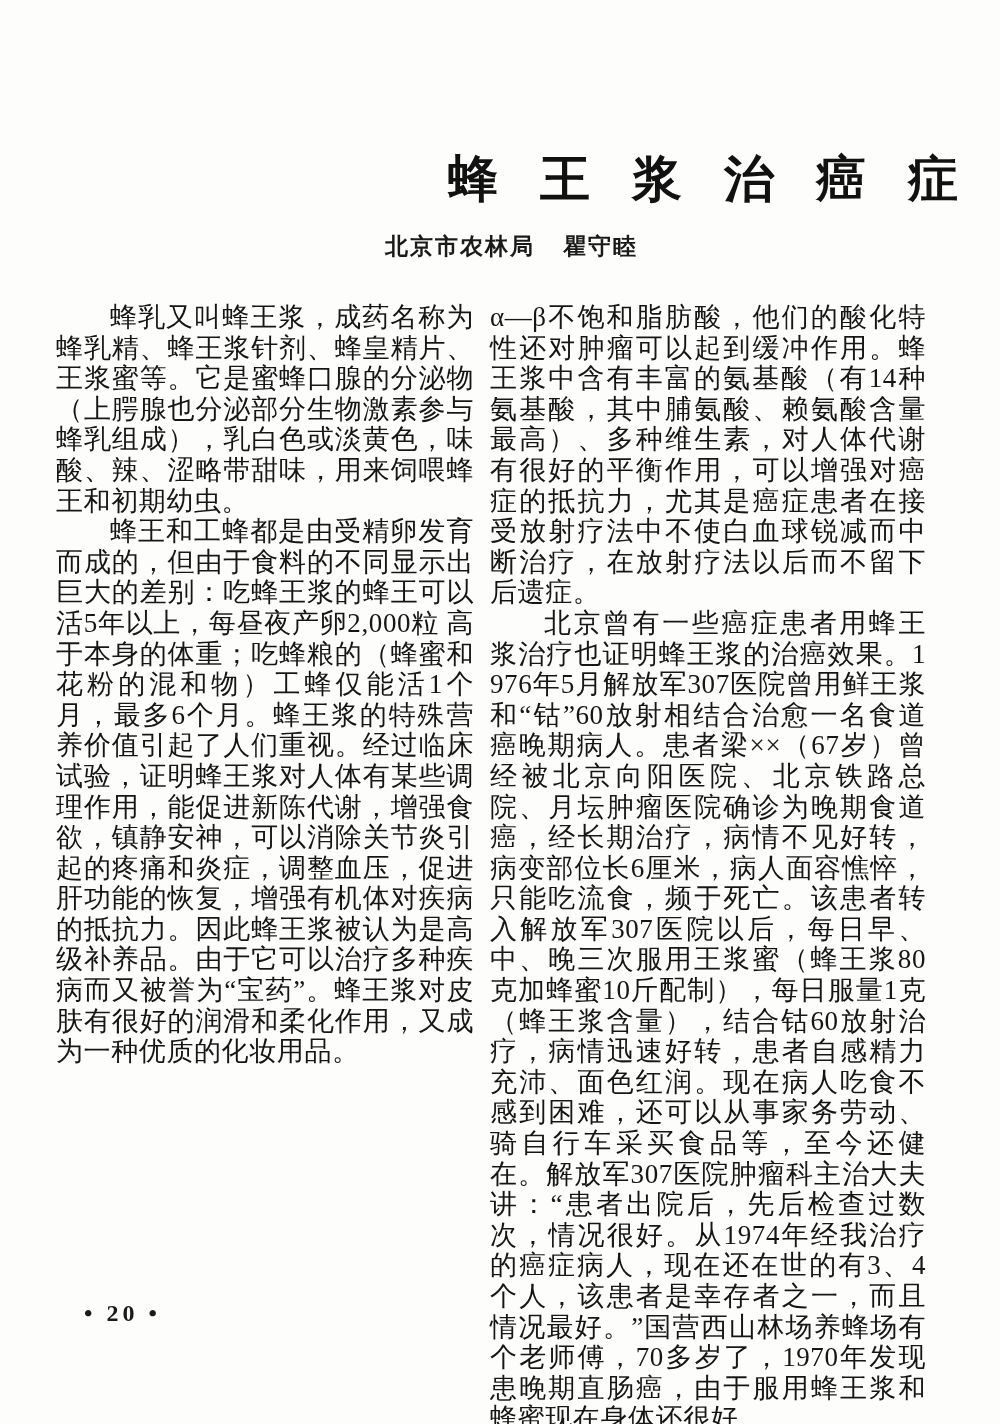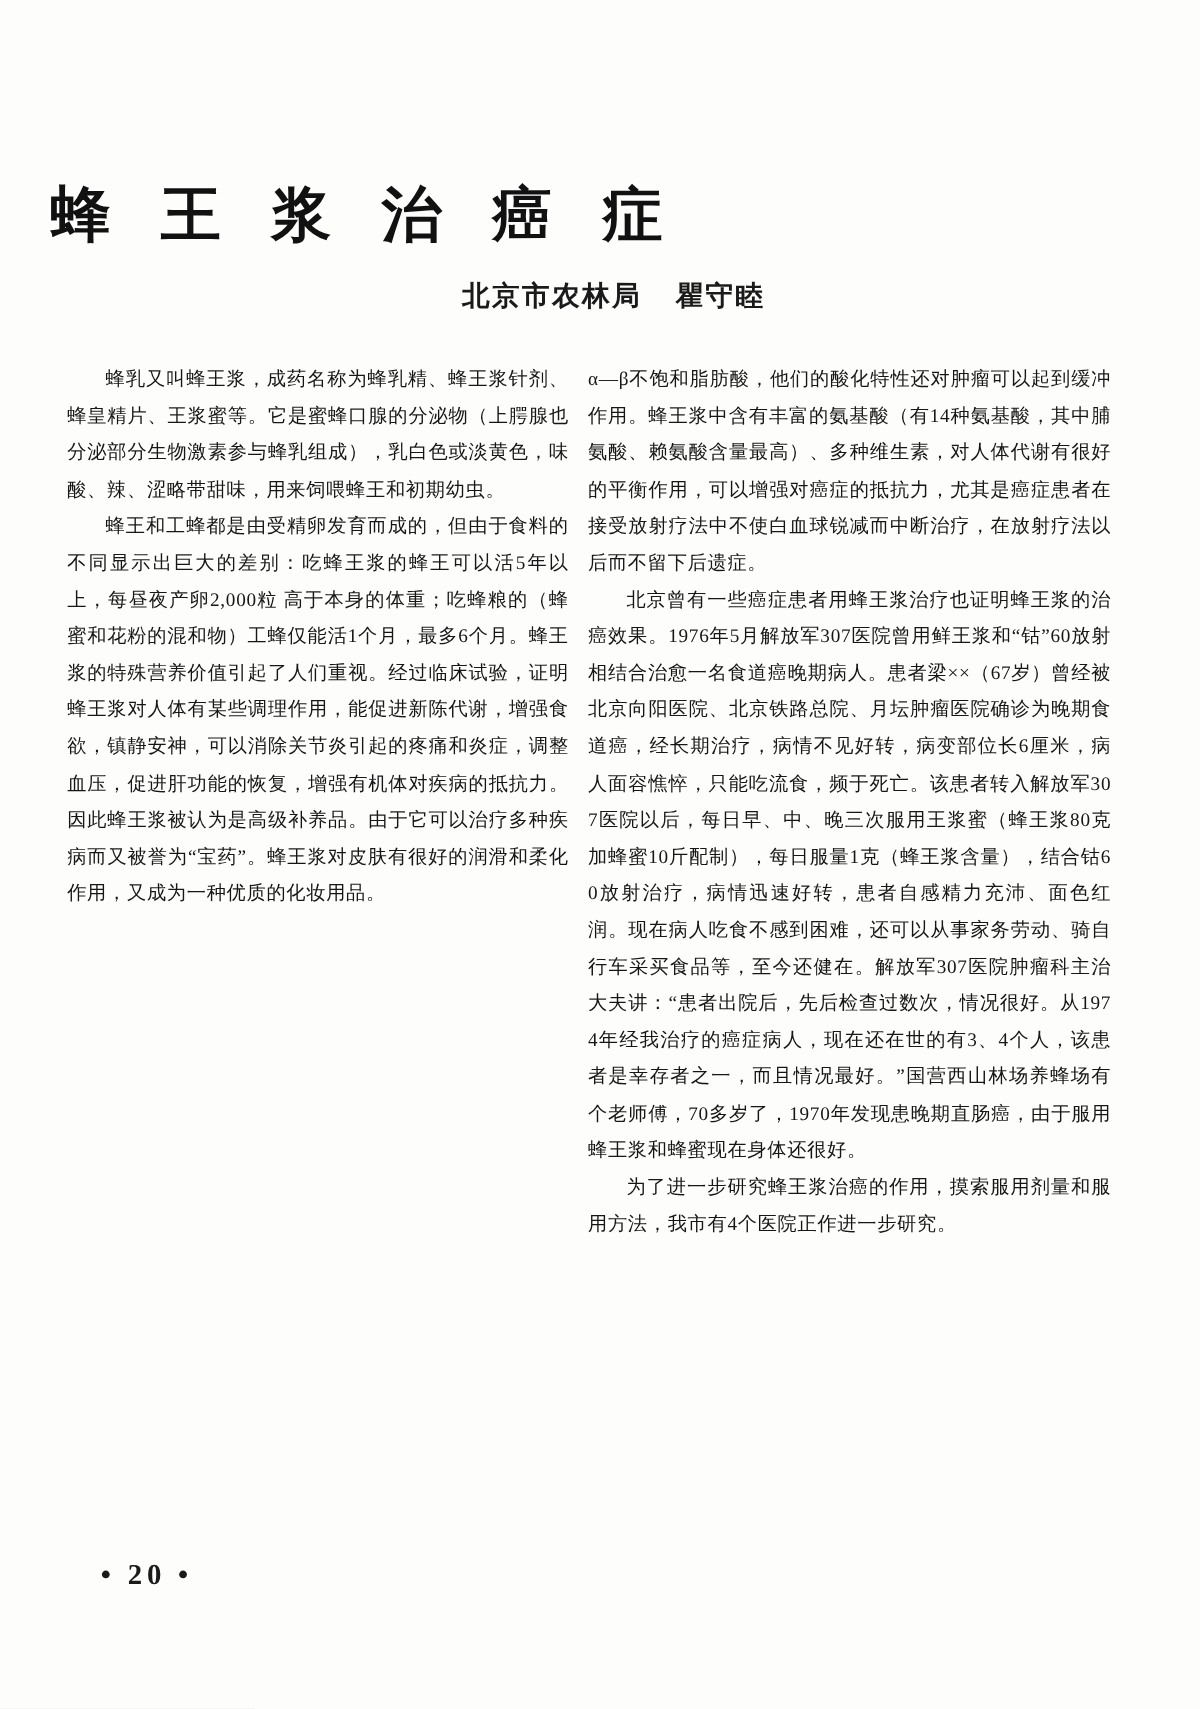--- a/index.html
+++ b/index.html
@@ -14,21 +14,21 @@
     margin: 0 auto;
     background: #fdfdfb;
     font-family: "Liberation Serif", "DejaVu Serif", serif;
     color: #161616;
     box-sizing: border-box;
     overflow: hidden;
   }
   .title {
     margin: 0;
     padding-top: 146px;
-    text-align: left;
+    text-align: right;
     font-size: 50px;
     font-weight: 700;
     letter-spacing: 0.84em;
     text-indent: 0.84em; 
     white-space: nowrap;
     color: #111;
   }
   .byline {
     margin-top: 18px;
     text-align: center;
@@ -47,21 +47,21 @@
     gap: 16px;
   }
   .col {
     text-align: justify;
     text-justify: inter-character;
   }
   .col-left  { width: 418px; flex: 0 0 418px; }
   .col-right { flex: 1; }
   .para {
     margin: 0;
-    font-size: 16px;
+    font-size: 27px;
     line-height: 30.6px;
     letter-spacing: 0.6px;
     text-indent: 2em;
     word-break: break-all;
   }
   .para.continuation {
     text-indent: 0;
   }
   .footer {
     position: absolute;

